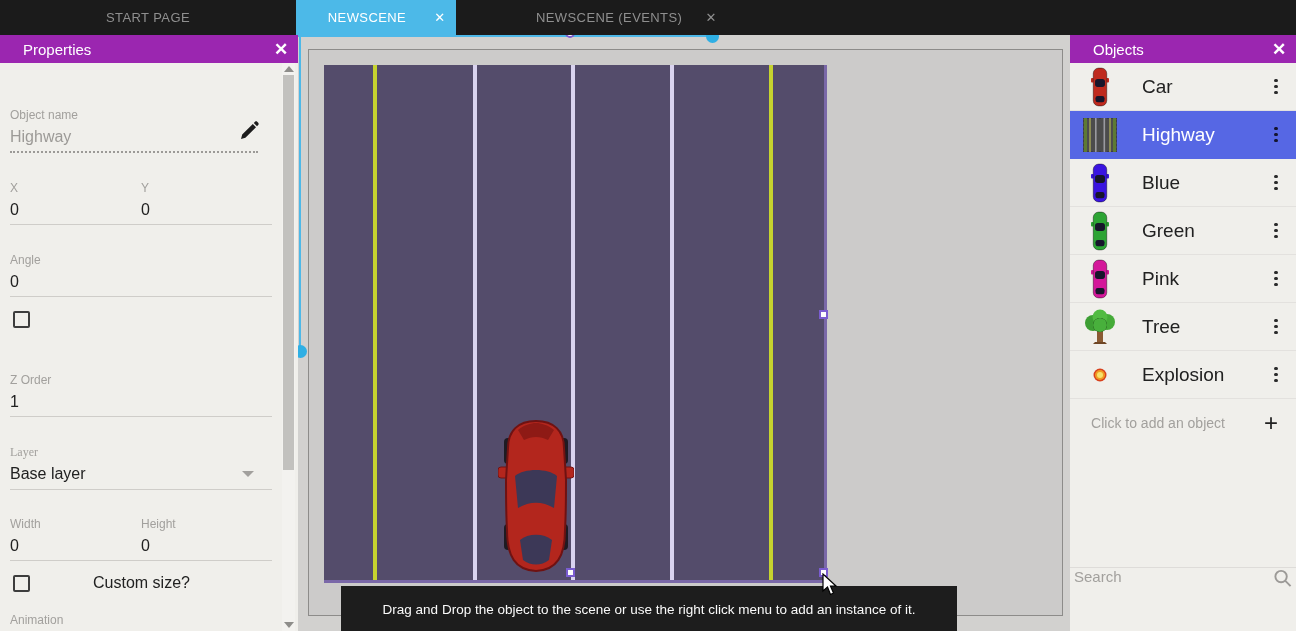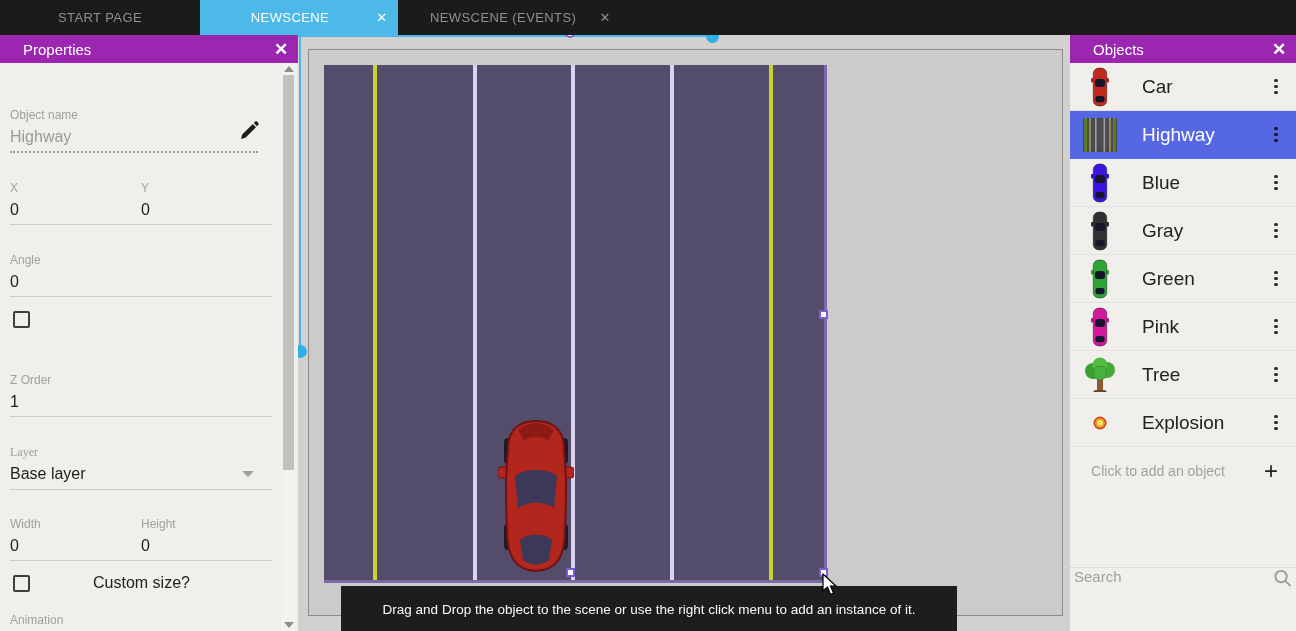--- a/index.html
+++ b/index.html
@@ -4,25 +4,25 @@
 <style>
   * { margin:0; padding:0; box-sizing:border-box; }
   html,body { width:1296px; height:631px; overflow:hidden;
     font-family:"Liberation Sans", sans-serif; background:#f0efeb; }
   .abs { position:absolute; }
 
   
   #tabbar { position:absolute; left:0; top:0; width:1296px; height:35px;
     background:var(--tabbar-bg); display:flex; align-items:stretch; }
   .tab { display:flex; align-items:center; color:#8f8f8f; font-size:13px;
-    letter-spacing:.4px; cursor:pointer; }
+    letter-spacing:.4px; cursor:pointer;margin-left:48px; }
   .tab .tab-label { padding:0 18px; }
   .tab .tab-close { width:26px; text-align:center; font-size:13px; color:#8f8f8f; }
   #tab-start { width:200px; justify-content:center; }
-  #tab-scene { width:198px; background:var(--tab-blue); color:#ffffff; }
+  #tab-scene { width:160px; background:var(--tab-blue); color:#ffffff; }
   #tab-scene .tab-label { flex:1; text-align:center; padding-left:26px; }
   #tab-scene .tab-close { color:#ffffff; padding-right:6px; }
   #tab-events { padding-left:14px; }
   #tab-events .tab-close { padding-right:4px; }
 
   
   .panel-header { position:absolute; left:0; top:0; right:0; height:28px;
     background:var(--accent-purple); color:#fff; display:flex; align-items:center;
     font-size:15px; }
   .panel-header .ph-title { padding-left:23px; flex:1; }
@@ -283,39 +283,20 @@
           </svg>
       </span>
       <span class="obj-label">Blue</span>
       <span class="kebab">
           <i></i>
           <i></i>
           <i></i>
         </span>
     </div>
 
-    <div class="obj-row">
-      <span class="obj-thumb">
-        <svg width="18" height="42" viewBox="0 0 20 44">
-            <g fill="#333033">
-              <rect x="0" y="12" width="3" height="5" rx="1"></rect>
-              <rect x="17" y="12" width="3" height="5" rx="1"></rect>
-              <rect x="2.5" y="1" width="15" height="42" rx="6" stroke="rgba(0,0,0,.45)"></rect>
-            </g>
-            <rect x="4.5" y="13" width="11" height="9" rx="3" fill="#17152b"></rect>
-            <rect x="5" y="32" width="10" height="7" rx="2.5" fill="#17152b"></rect>
-          </svg>
-      </span>
-      <span class="obj-label">Gray</span>
-      <span class="kebab">
-          <i></i>
-          <i></i>
-          <i></i>
-        </span>
-    </div>
 
     <div class="obj-row">
       <span class="obj-thumb">
         <svg width="18" height="42" viewBox="0 0 20 44">
             <g fill="#2da434">
               <rect x="0" y="12" width="3" height="5" rx="1"></rect>
               <rect x="17" y="12" width="3" height="5" rx="1"></rect>
               <rect x="2.5" y="1" width="15" height="42" rx="6" stroke="rgba(0,0,0,.45)"></rect>
             </g>
             <rect x="4.5" y="13" width="11" height="9" rx="3" fill="#17152b"></rect>

